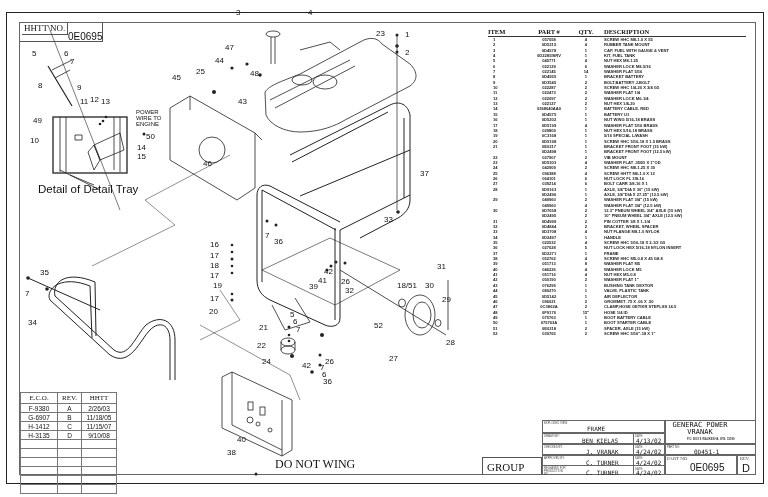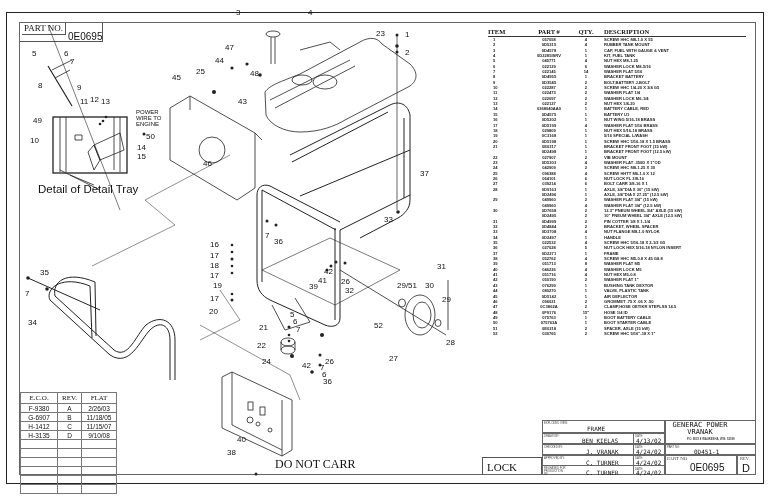--- a/index.html
+++ b/index.html
@@ -36,21 +36,21 @@
   .tb-val { position:absolute; font-family:"DejaVu Sans Mono", monospace; font-size:6px; }
   .tb-co { position:absolute; left:187px; top:2px; font-family:"DejaVu Sans Mono", monospace; font-size:7px; line-height:7px; text-align:center; width:62px; }
 </style>
 </head>
 <body>
 
 <div class="outer"></div>
 <div class="inner"></div>
 
 <div class="partno-box"></div>
-<div class="partno-label">PART NO.</div>
+<div class="partno-label">HHTT NO.</div>
 <div class="partno-val">0E0695</div>
 
 <svg class="drawing" width="768" height="497" fill="none" stroke="#222" stroke-width="0.8">
 
   <g>
     <rect x="53" y="117" width="74" height="56" stroke-width="1.3"></rect>
     <path d="M60 117 L60 172 M66 117 L66 172 M114 117 L114 170 M120 117 L120 172"></path>
     <path d="M94 145 L120 133 L124 150 L100 160 Z"></path>
     <path d="M94 145 L100 160 L94 170 L88 152 Z"></path>
     <path d="M75 135 L82 135 L82 140 L75 140 Z"></path>
@@ -218,21 +218,21 @@
 
 <div class="lbl" style="left:40px;top:269px">35</div>
 <div class="lbl" style="left:25px;top:290px">7</div>
 <div class="lbl" style="left:28px;top:319px">34</div>
 
 <div class="lbl" style="left:324px;top:268px">42</div>
 <div class="lbl" style="left:318px;top:277px">41</div>
 <div class="lbl" style="left:309px;top:283px">39</div>
 <div class="lbl" style="left:341px;top:278px">26</div>
 <div class="lbl" style="left:345px;top:287px">32</div>
-<div class="lbl" style="left:397px;top:282px">29/51</div>
+<div class="lbl" style="left:397px;top:282px">18/51</div>
 <div class="lbl" style="left:425px;top:282px">30</div>
 <div class="lbl" style="left:437px;top:263px">31</div>
 <div class="lbl" style="left:442px;top:296px">29</div>
 <div class="lbl" style="left:446px;top:339px">28</div>
 <div class="lbl" style="left:374px;top:322px">52</div>
 <div class="lbl" style="left:389px;top:355px">27</div>
 
 <div class="lbl" style="left:259px;top:324px">21</div>
 <div class="lbl" style="left:290px;top:311px">5</div>
 <div class="lbl" style="left:293px;top:318px">6</div>
@@ -240,21 +240,21 @@
 <div class="lbl" style="left:257px;top:342px">22</div>
 <div class="lbl" style="left:262px;top:358px">24</div>
 <div class="lbl" style="left:302px;top:362px">42</div>
 <div class="lbl" style="left:325px;top:358px">26</div>
 <div class="lbl" style="left:320px;top:364px">7</div>
 <div class="lbl" style="left:322px;top:371px">6</div>
 <div class="lbl" style="left:323px;top:378px">36</div>
 <div class="lbl" style="left:237px;top:436px">40</div>
 <div class="lbl" style="left:227px;top:449px">38</div>
 
-<div class="dns">DO NOT CARR</div>
+<div class="dns">DO NOT WING</div>
 
 <div class="parts">
   <div class="parts-head">
     <div class="c-item">ITEM</div>
     <div class="c-part">PART #</div>
     <div class="c-qty">QTY.</div>
     <div class="c-desc">DESCRIPTION</div>
   </div>
   <div id="parts-body">
       <div class="parts-row">
@@ -594,21 +594,21 @@
         <div class="c-desc">SCREW HHC 5/16"-18 X 1"</div>
       </div>
     </div>
 </div>
 
 <table class="rev">
   <thead>
     <tr>
       <th>E.C.O.</th>
       <th>REV.</th>
-      <th>FLAT</th>
+      <th>HHTT</th>
     </tr>
   </thead>
   <tbody id="rev-body">
       <tr>
         <td class="e">F-9380</td>
         <td class="r">A</td>
         <td class="d">2/26/03</td>
       </tr>
       <tr>
         <td class="e">G-6907</td>
@@ -652,21 +652,21 @@
       </tr>
       <tr>
         <td class="e"></td>
         <td class="r"></td>
         <td class="d"></td>
       </tr>
     </tbody>
 </table>
 
 <div class="tb">
-  <div class="tb-group">LOCK</div>
+  <div class="tb-group">GROUP</div>
   <div class="tb-cell" style="left:60px;top:0;width:123px;height:55px;border-bottom:none;"></div>
   <div class="tb-cell" style="left:60px;top:0;width:123px;height:13px;"></div>
   <div class="tb-small" style="left:62px;top:1px">EXPLODED VIEW:</div>
   <div class="tb-val" style="left:105px;top:5px">FRAME</div>
 
   <div class="tb-cell" style="left:60px;top:13px;width:123px;height:11px;"></div>
   <div class="tb-small" style="left:62px;top:14px">DRAWN BY:</div>
   <div class="tb-val" style="left:100px;top:17px">BEN KIELAS</div>
   <div class="tb-small" style="left:153px;top:14px">DATE:</div>
   <div class="tb-val" style="left:154px;top:17px">4/13/02</div>

